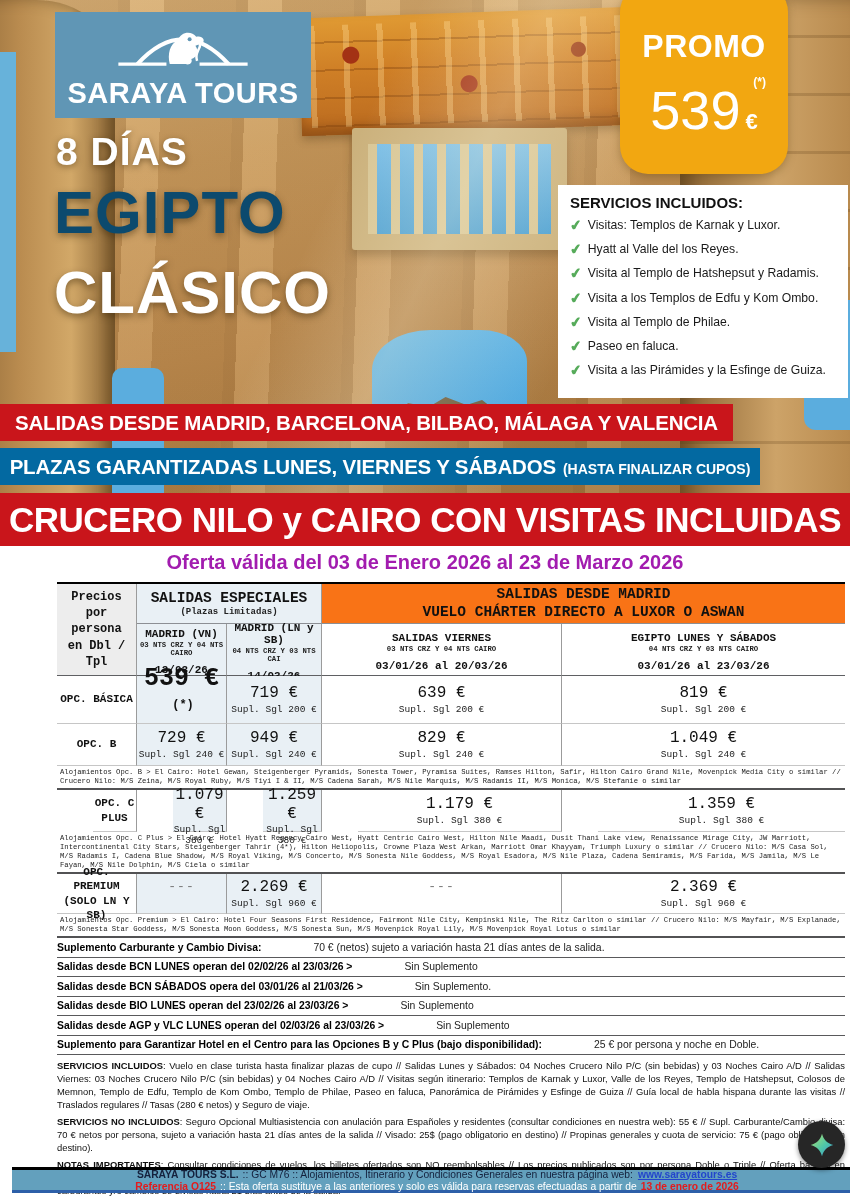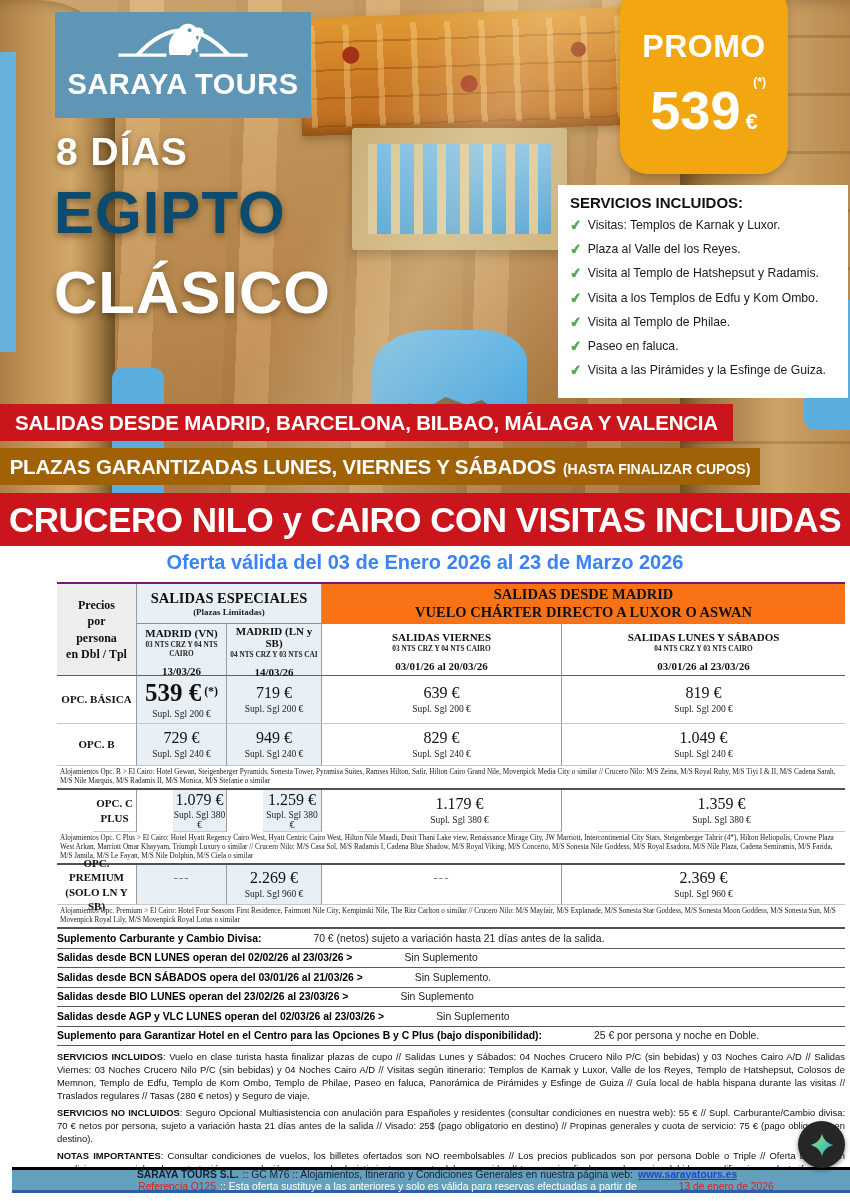--- a/index.html
+++ b/index.html
@@ -42,68 +42,68 @@
         background:linear-gradient(180deg,#5db3e6 0%,#4fa9e0 70%,#3f93c8 100%);}
   .sky-gap .ruins{position:absolute;left:8%;right:8%;bottom:0;height:38%;
         background:#6b5a3c;clip-path:polygon(0 100%,0 55%,12% 55%,18% 20%,34% 30%,47% 5%,63% 25%,75% 12%,86% 40%,100% 35%,100% 100%);}
   .sky-sliver-left{position:absolute;left:0;top:52px;width:16px;height:300px;background:#67b2da;}
   .sky-patch-left{position:absolute;left:112px;top:368px;width:52px;height:178px;border-radius:10px;background:#5badde;}
   .sky-patch-right{position:absolute;right:0;top:300px;width:46px;height:130px;border-radius:12px 0 0 12px;background:#5badde;}
   .beam{position:absolute;inset:0;background:linear-gradient(115deg,transparent 38%,rgba(255,244,214,.28) 50%,transparent 66%);}
 
   
   .logo{position:absolute;left:55px;top:12px;width:256px;height:106px;background:#6096b5;
-        display:flex;flex-direction:column;align-items:center;padding-bottom:8px;}
+        display:flex;flex-direction:column;align-items:center;justify-content:flex-end;padding-bottom:8px;}
   .logo svg{width:150px;height:58px;display:block;margin-bottom:-2px;}
   .brand{color:#fff;font-size:29px;font-weight:700;letter-spacing:.5px;white-space:nowrap;}
 
   
   .hero-days{position:absolute;left:56px;top:130px;color:#fff;font-size:39px;font-weight:800;
         text-shadow:0 2px 6px rgba(60,40,10,.5);letter-spacing:1px;}
   .hero-t1{position:absolute;left:54px;top:178px;color:#0c4a6e;font-size:60px;font-weight:800;
         text-shadow:0 3px 7px rgba(60,40,10,.5);letter-spacing:1px;}
   .hero-t2{position:absolute;left:54px;top:258px;color:#fff;font-size:60px;font-weight:800;
         text-shadow:0 3px 7px rgba(60,40,10,.5);letter-spacing:1px;}
 
   
   .promo{position:absolute;left:620px;top:-16px;width:168px;height:190px;background:#f2a711;
         border-radius:28px;box-shadow:0 3px 8px rgba(90,60,10,.35);
         display:flex;flex-direction:column;align-items:center;padding-top:44px;}
   .promo-label{color:#fff;font-size:32px;font-weight:800;letter-spacing:.5px;}
   .promo-mark{align-self:flex-end;margin:10px 22px -6px 0;color:#fff;font-size:12px;font-weight:700;}
   .promo-priceline{display:flex;align-items:baseline;}
-  .promo-price{color:#fff;font-size:54px;font-weight:700;line-height:1;}
+  .promo-price{color:#fff;font-size:54px;font-weight:400;line-height:1;}
   .promo-cur{color:#fff;font-size:22px;font-weight:700;margin-left:5px;}
 
   
   .services{position:absolute;left:558px;top:185px;width:290px;height:213px;background:#fff;
         padding:9px 6px 6px 12px;}
   .services-title{font-size:15px;font-weight:800;color:#111;margin-bottom:6px;}
   .svc{display:flex;align-items:flex-start;margin-bottom:6.5px;font-size:12.2px;color:#1a1a1a;line-height:1.45;}
   .svc .chk{color:#56ab5a;font-weight:700;font-size:14px;margin-right:6px;line-height:1.2;
         display:inline-block;transform:rotate(-8deg);}
 
   
   .banner1{position:absolute;left:0;top:404px;width:733px;height:37px;background:#c9151b;
         display:flex;align-items:center;justify-content:center;color:#fff;font-size:20.5px;font-weight:800;
         letter-spacing:-.2px;}
-  .banner2{position:absolute;left:0;top:448px;width:760px;height:37px;background:#a16207;
+  .banner2{position:absolute;left:0;top:448px;width:760px;height:37px;background:#0369a1;
         display:flex;align-items:baseline;justify-content:center;color:#fff;padding-top:7px;}
   .banner2 .big{font-size:20.5px;font-weight:800;letter-spacing:-.2px;}
   .banner2 .small{font-size:14px;font-weight:800;margin-left:7px;}
   .banner3{position:absolute;left:0;top:493px;width:850px;height:53px;background:#c9151b;
         display:flex;align-items:center;justify-content:center;color:#fff;font-size:35px;font-weight:800;
         letter-spacing:-.5px;white-space:nowrap;}
   .offer-line{position:absolute;left:0;top:551px;width:850px;text-align:center;
-        font-size:20px;font-weight:800;color:#3b82f6;}
+        font-size:20px;font-weight:800;color:#a21caf;}
 
   
   .main{position:absolute;left:57px;top:582px;width:788px;}
   .ptable{display:grid;grid-template-columns:80px 90px 95px 240px 283px;width:788px;
-        border-top:2px solid #701a75;font-family:Liberation Serif, serif;}
+        border-top:2px solid #000000;font-family:Liberation Mono, monospace;}
   .cell{display:flex;flex-direction:column;align-items:center;justify-content:center;text-align:center;}
   .vr{border-right:1px solid #9b9b9b;}
   .blue{background:#e9f0f5;}
   .g2bg{background:#f97316;}
   .corner{grid-column:1;grid-row:1/3;background:#ededed;font-size:12px;font-weight:800;color:#111;
         white-space:pre-line;line-height:1.35;border-bottom:1.5px solid #5f6063;}
   .g1{grid-column:2/4;}
   .g2{grid-column:4/6;}
   .hgroup{height:40px;border-bottom:1px solid #8c8f94;}
   .gt{font-size:14.5px;font-weight:800;color:#111;line-height:1.2;}
@@ -135,21 +135,21 @@
 
   
   .footer{position:absolute;left:12px;top:1167px;width:850px;height:26px;background:#63a0bd;
         border-top:3px solid #000000;border-bottom:3px solid #2d5fa8;
         display:flex;flex-direction:column;align-items:center;justify-content:center;gap:1px;
         font-size:10.3px;}
   .footer .f1{color:#14213d;white-space:nowrap;}
   .footer .f1 .fb{font-weight:800;margin-right:4px;}
   .footer .flink{color:#2245cc;font-weight:800;text-decoration:underline;margin-left:5px;cursor:pointer;}
   .footer .f2{color:#fff;white-space:nowrap;}
-  .footer .fred{color:#e31b1c;font-weight:400;margin-left:38px;}
+  .footer .fred{color:#e31b1c;font-weight:700;}
   .footer .f2 .mid{margin:0 4px;}
 
   
   .appbadge{position:absolute;right:5px;top:1121px;width:47px;height:47px;border-radius:50%;
         background:#262626;display:flex;align-items:center;justify-content:center;
         box-shadow:0 2px 5px rgba(0,0,0,.45);cursor:pointer;}
   .appbadge svg{width:30px;height:30px;}
 </style>
 </head>
 <body>
@@ -203,21 +203,21 @@
   </div>
 
   <div class="services">
     <div class="services-title">SERVICIOS INCLUIDOS:</div>
     <div class="svc">
         <span class="chk">✔</span>
         <span>Visitas: Templos de Karnak y Luxor.</span>
       </div>
     <div class="svc">
         <span class="chk">✔</span>
-        <span>Plaza al Valle del los Reyes.</span>
+        <span>Hyatt al Valle del los Reyes.</span>
       </div>
     <div class="svc">
         <span class="chk">✔</span>
         <span>Visita al Templo de Hatshepsut y Radamis.</span>
       </div>
     <div class="svc">
         <span class="chk">✔</span>
         <span>Visita a los Templos de Edfu y Kom Ombo.</span>
       </div>
     <div class="svc">
@@ -268,21 +268,21 @@
         <div class="cn">MADRID (LN y SB)</div>
         <div class="cnts">04 NTS CRZ Y 03 NTS CAI</div>
         <div class="cd">14/03/26</div>
       </div>
       <div class="cell ch vr">
         <div class="cn">SALIDAS VIERNES</div>
         <div class="cnts">03 NTS CRZ Y 04 NTS CAIRO</div>
         <div class="cd">03/01/26 al 20/03/26</div>
       </div>
       <div class="cell ch">
-        <div class="cn">SALIDAS LUNES Y SÁBADOS</div>
+        <div class="cn">EGIPTO LUNES Y SÁBADOS</div>
         <div class="cnts">04 NTS CRZ Y 03 NTS CAIRO</div>
         <div class="cd">03/01/26 al 23/03/26</div>
       </div>
 
       <div class="cell rl vr pr r0">OPC. BÁSICA</div>
       <div class="cell blue vr pr r0">
         <div class="pv bigp"><span>539 €</span><span class="mark">(*)</span></div>
         <div class="ps">Supl. Sgl 200 €</div>
       </div>
       <div class="cell blue vr pr r0">

